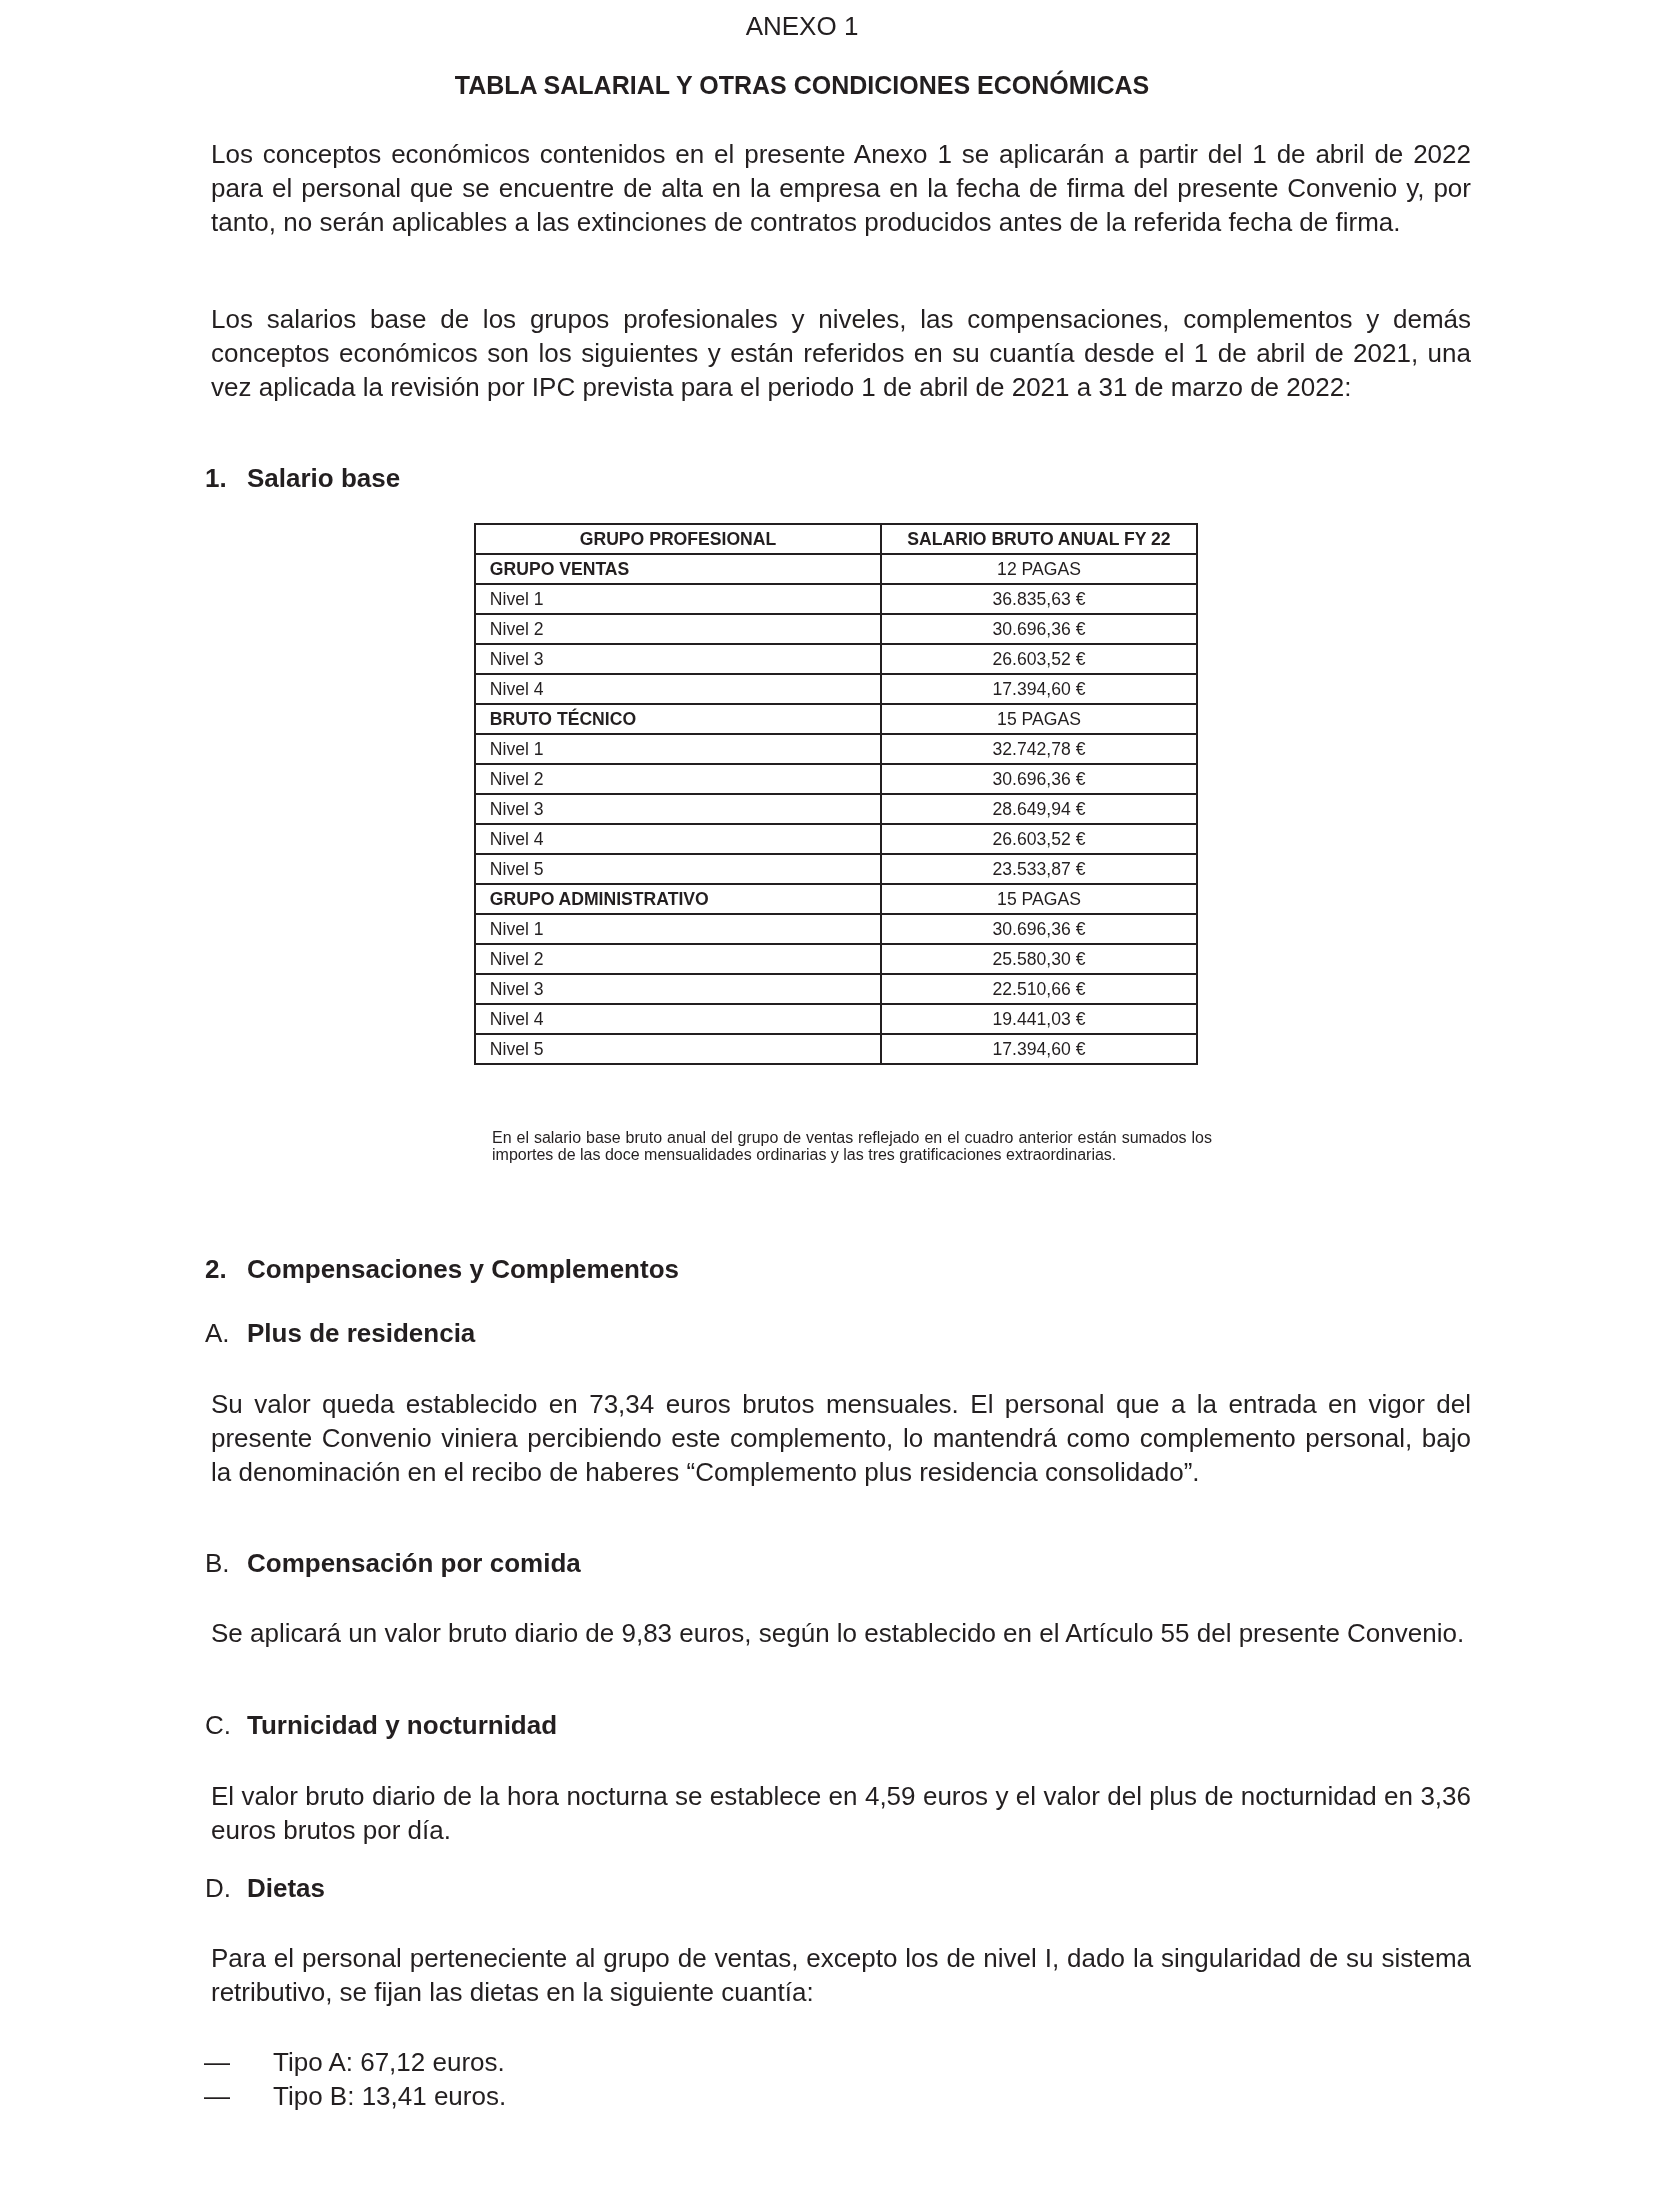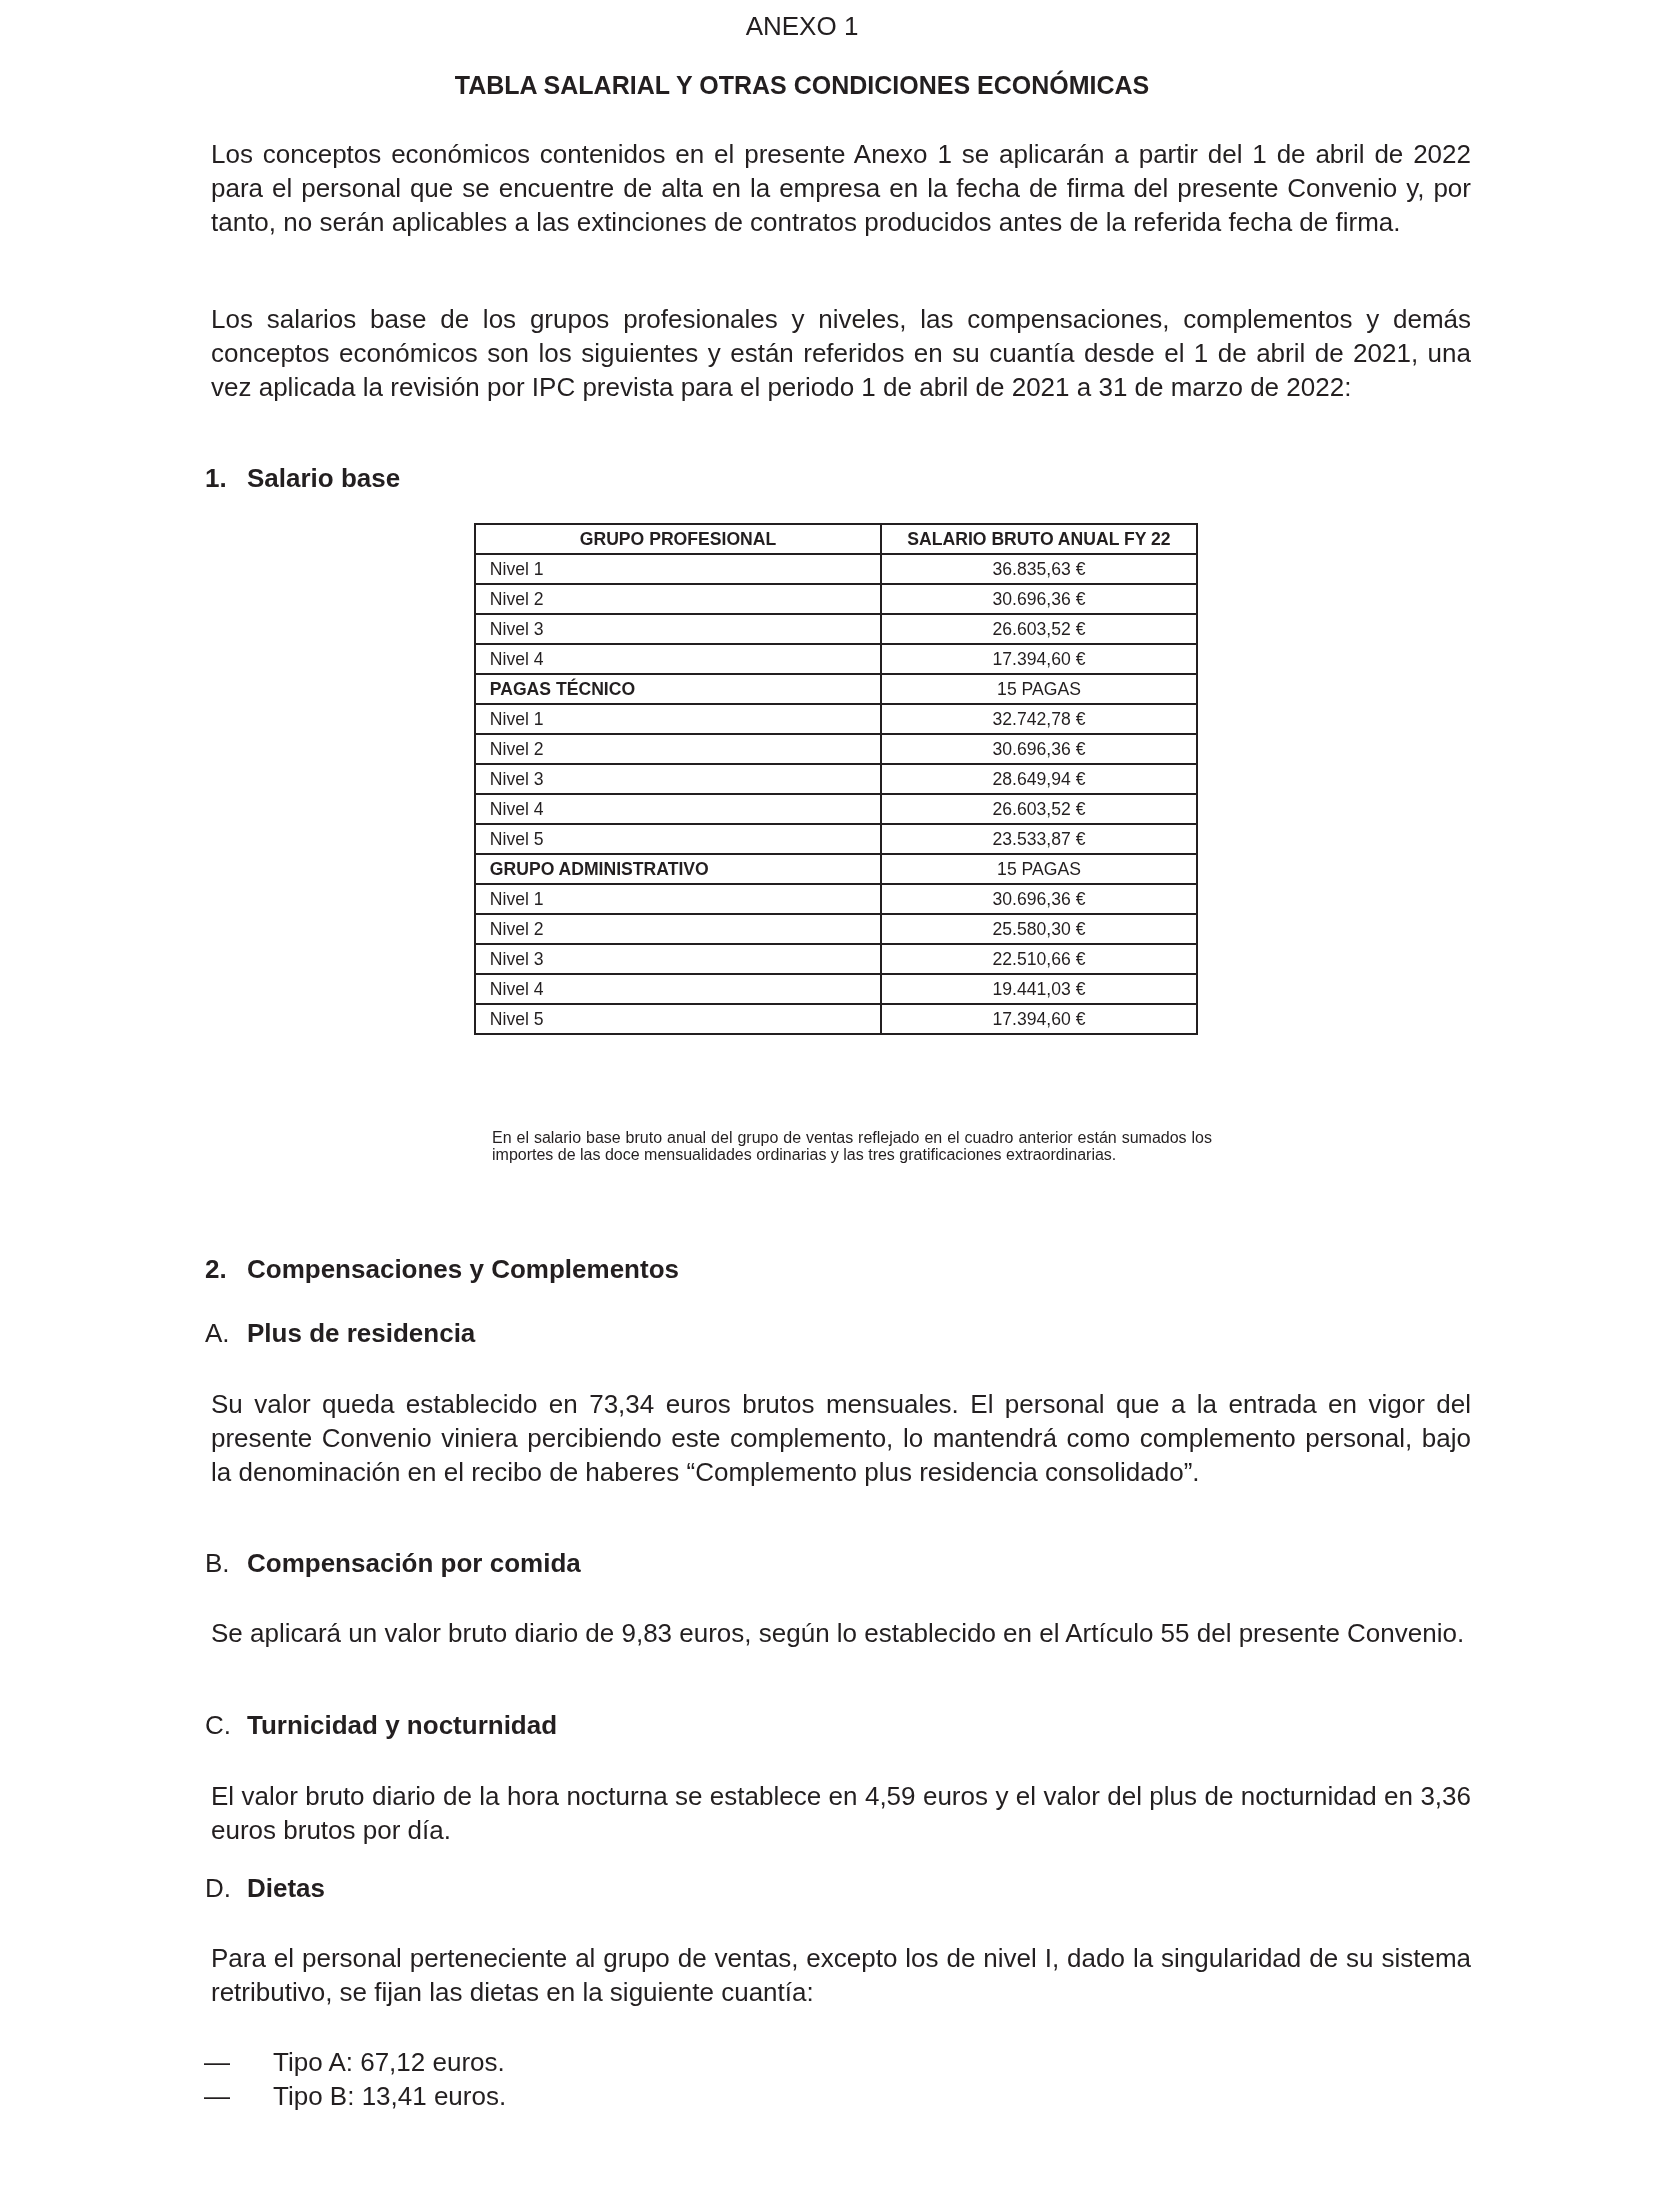--- a/index.html
+++ b/index.html
@@ -51,38 +51,42 @@
       <col class="c1">
       <col class="c2">
     </colgroup>
   <thead>
     <tr>
       <th>GRUPO PROFESIONAL</th>
       <th>SALARIO BRUTO ANUAL FY 22</th>
     </tr>
   </thead>
   <tbody id="salary-body">
+      <tr class="group">
+        <td class="lbl">GRUPO VENTAS</td>
+        <td class="val">12 PAGAS</td>
+      </tr>
       <tr>
         <td class="lbl">Nivel 1</td>
         <td class="val">36.835,63 €</td>
       </tr>
       <tr>
         <td class="lbl">Nivel 2</td>
         <td class="val">30.696,36 €</td>
       </tr>
       <tr>
         <td class="lbl">Nivel 3</td>
         <td class="val">26.603,52 €</td>
       </tr>
       <tr>
         <td class="lbl">Nivel 4</td>
         <td class="val">17.394,60 €</td>
       </tr>
       <tr class="group">
-        <td class="lbl">PAGAS TÉCNICO</td>
+        <td class="lbl">BRUTO TÉCNICO</td>
         <td class="val">15 PAGAS</td>
       </tr>
       <tr>
         <td class="lbl">Nivel 1</td>
         <td class="val">32.742,78 €</td>
       </tr>
       <tr>
         <td class="lbl">Nivel 2</td>
         <td class="val">30.696,36 €</td>
       </tr>

